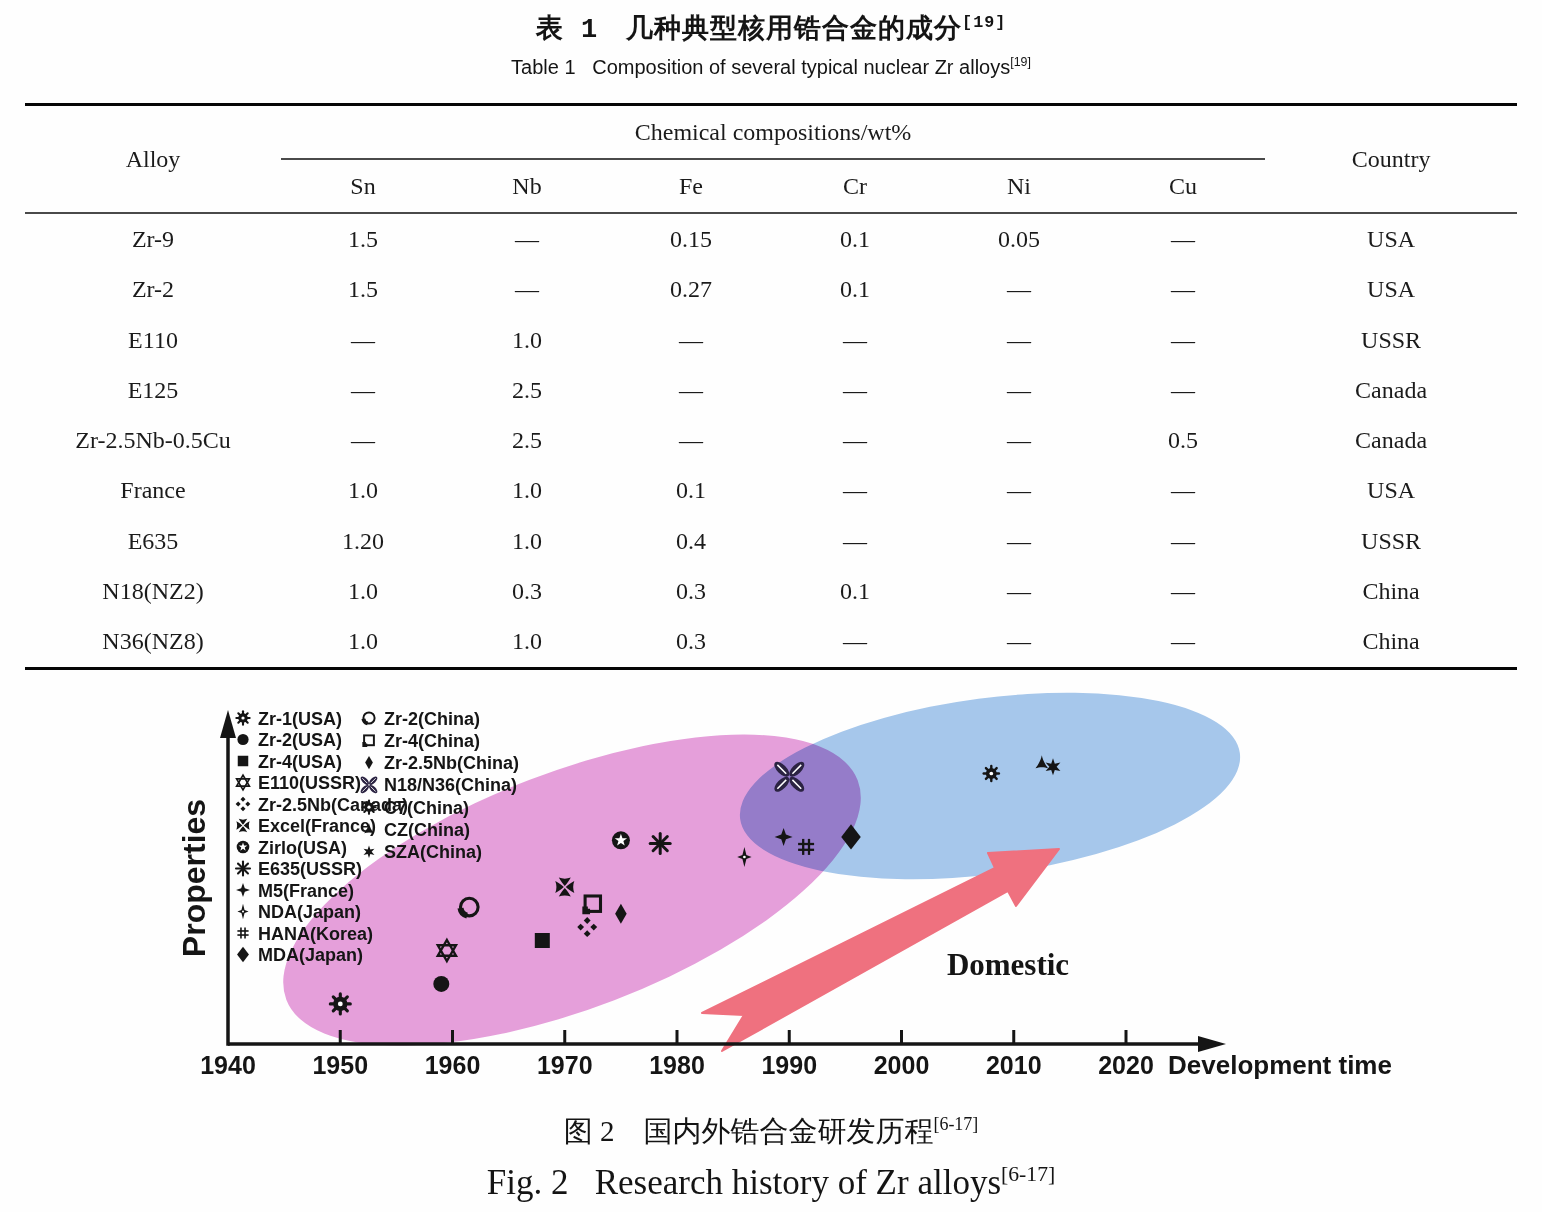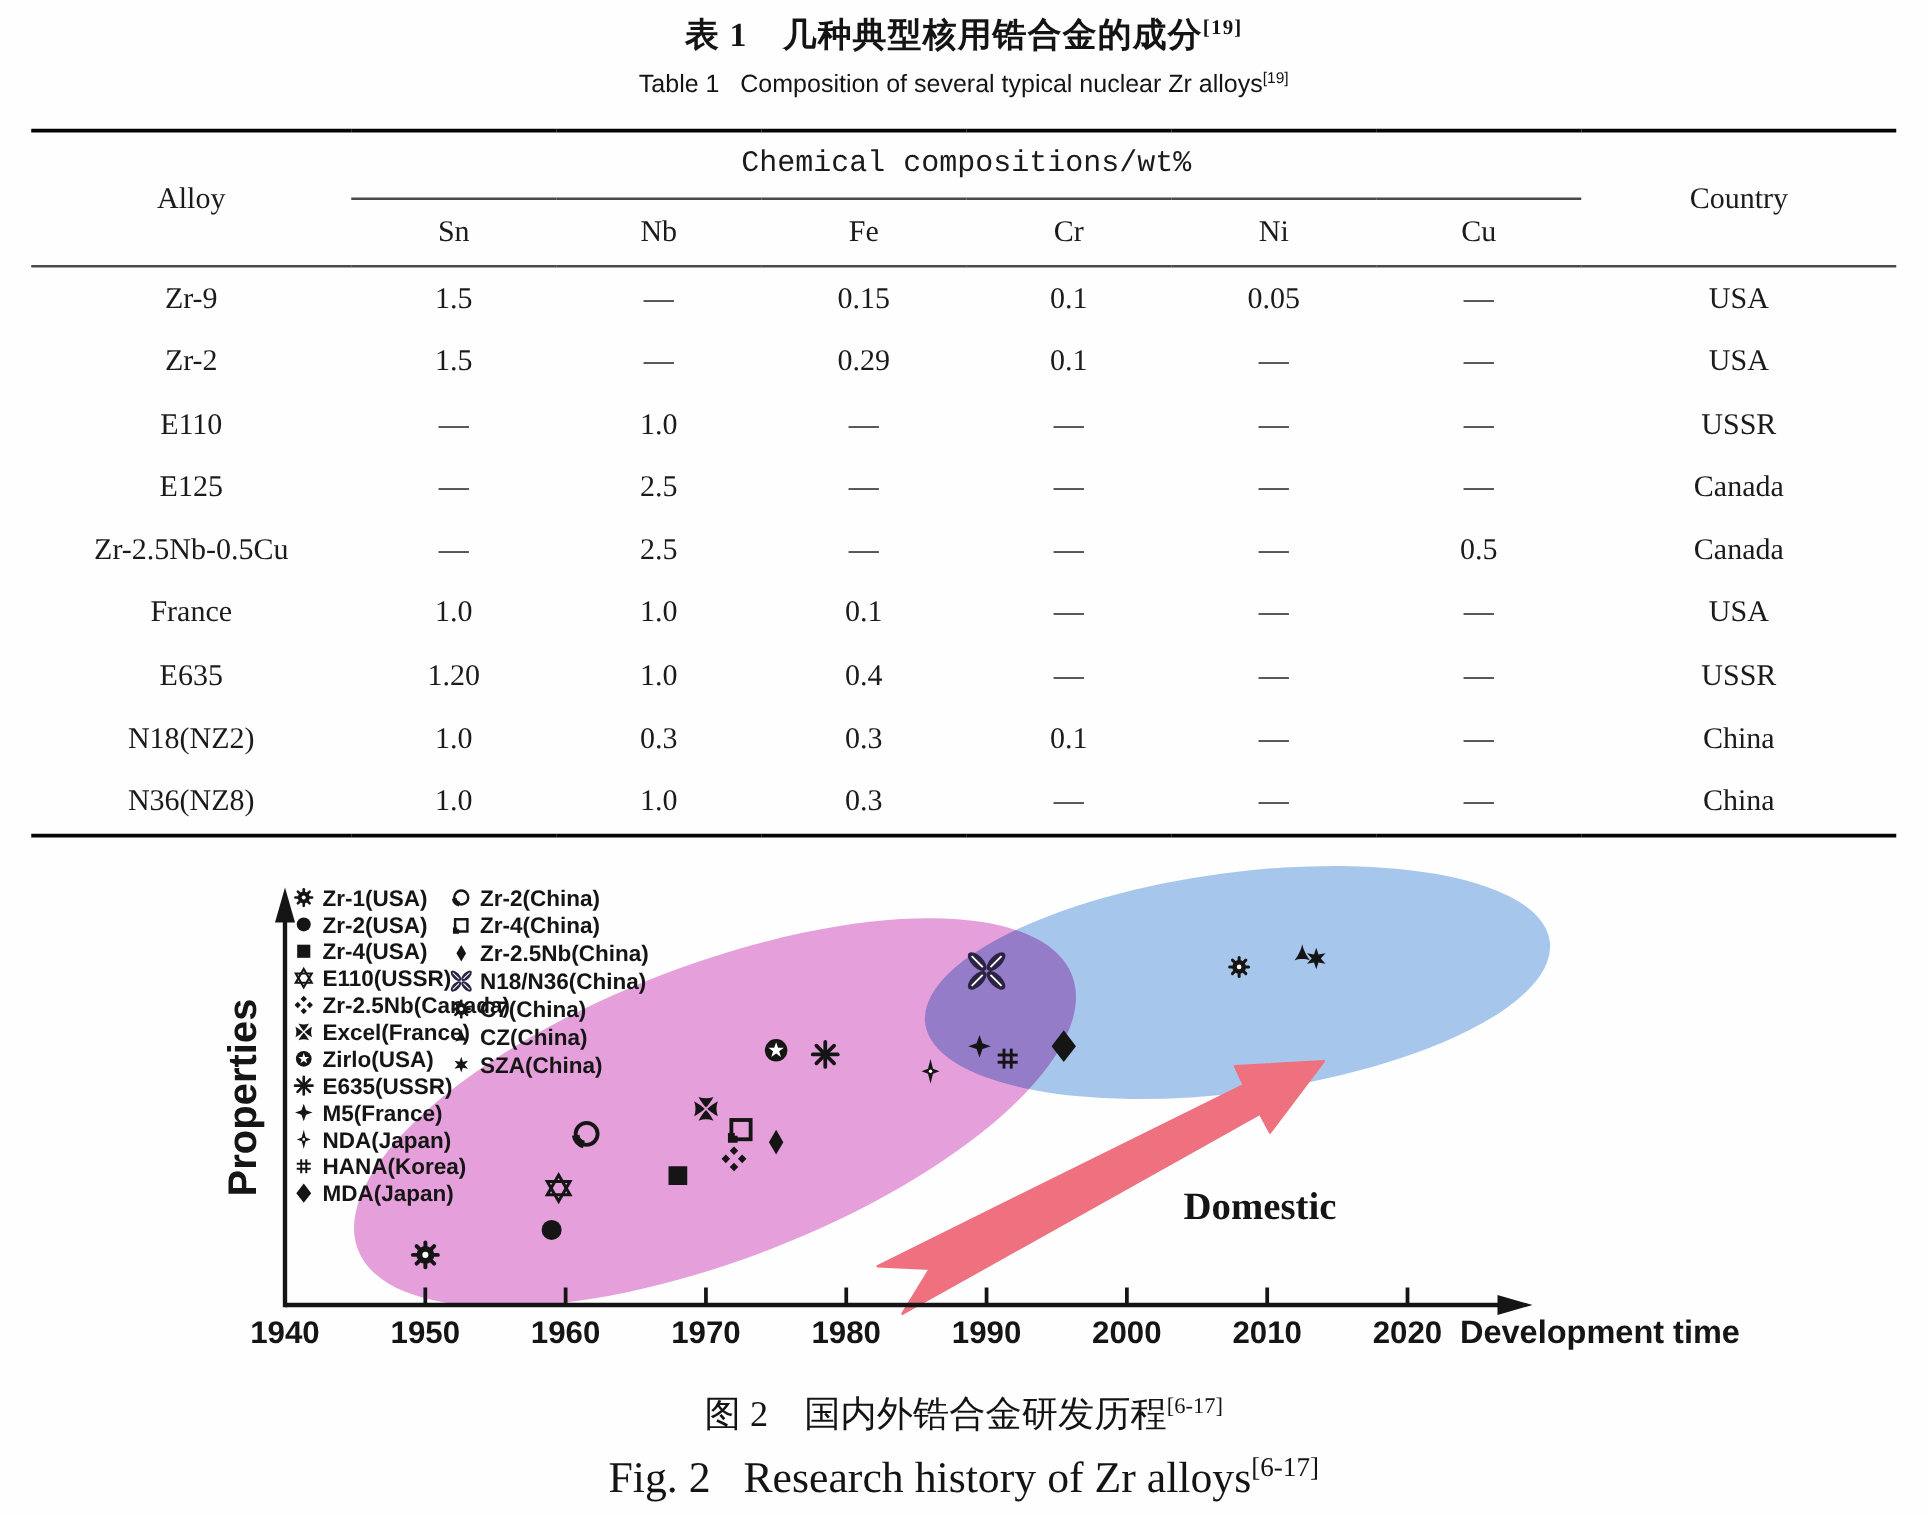--- a/index.html
+++ b/index.html
@@ -1,30 +1,30 @@
 <!DOCTYPE html>
 <html><head>
 <meta charset="utf-8">
 <style>
   html,body{margin:0;padding:0;background:#ffffff;}
   .page{position:relative;width:1542px;height:1212px;background:#fefefe;overflow:hidden;
         font-family:"Liberation Serif",serif;color:#141414;}
   .title{position:absolute;left:0;width:100%;text-align:center;white-space:pre;}
-  .title-zh{top:10px;font-family:Liberation Serif, serif;font-size:27px;font-weight:600;letter-spacing:1px;}
+  .title-zh{top:10px;font-family:Liberation Mono, monospace;font-size:27px;font-weight:600;letter-spacing:1px;}
   .title-en{top:55px;font-family:"Liberation Sans","DejaVu Sans",sans-serif;font-size:20px;}
   .caption{position:absolute;left:0;width:100%;text-align:center;white-space:pre;font-family:"Liberation Serif",serif;}
   .caption-zh{top:1112px;font-size:29px;}
   .caption-en{top:1162px;font-size:35px;}
   sup{font-size:0.62em;}
   #alloy-table{position:absolute;top:103px;left:25px;width:1492px;border-collapse:collapse;table-layout:fixed;
        border-top:3.5px solid #050505;border-bottom:3.5px solid #050505;
        font-family:"Liberation Serif",serif;color:#1b1b1b;}
   #alloy-table th,#alloy-table td{font-weight:normal;text-align:center;padding:0;font-size:24px;line-height:1.1;}
   #alloy-table thead th{height:52px;}
-  #alloy-table .span-cell{border-bottom:2.5px solid #4a4a4a;font-family:Liberation Mono, monospace;}
+  #alloy-table .span-cell{border-bottom:2.5px solid #4a4a4a;}
   #alloy-table .sub-th{border-bottom:2.5px solid #4a4a4a;}
   #alloy-table .rs{border-bottom:2.5px solid #4a4a4a;}
   #alloy-table tbody td{height:50.3px;}
   #figure-svg{position:absolute;top:688px;left:0;isolation:isolate;}
 </style>
 </head>
 <body>
 
 <div class="page">
 
@@ -66,21 +66,21 @@
           <td>0.15</td>
           <td>0.1</td>
           <td>0.05</td>
           <td>—</td>
           <td>USA</td>
         </tr>
         <tr>
           <td>Zr-2</td>
           <td>1.5</td>
           <td>—</td>
-          <td>0.29</td>
+          <td>0.27</td>
           <td>0.1</td>
           <td>—</td>
           <td>—</td>
           <td>USA</td>
         </tr>
         <tr>
           <td>E110</td>
           <td>—</td>
           <td>1.0</td>
           <td>—</td>

